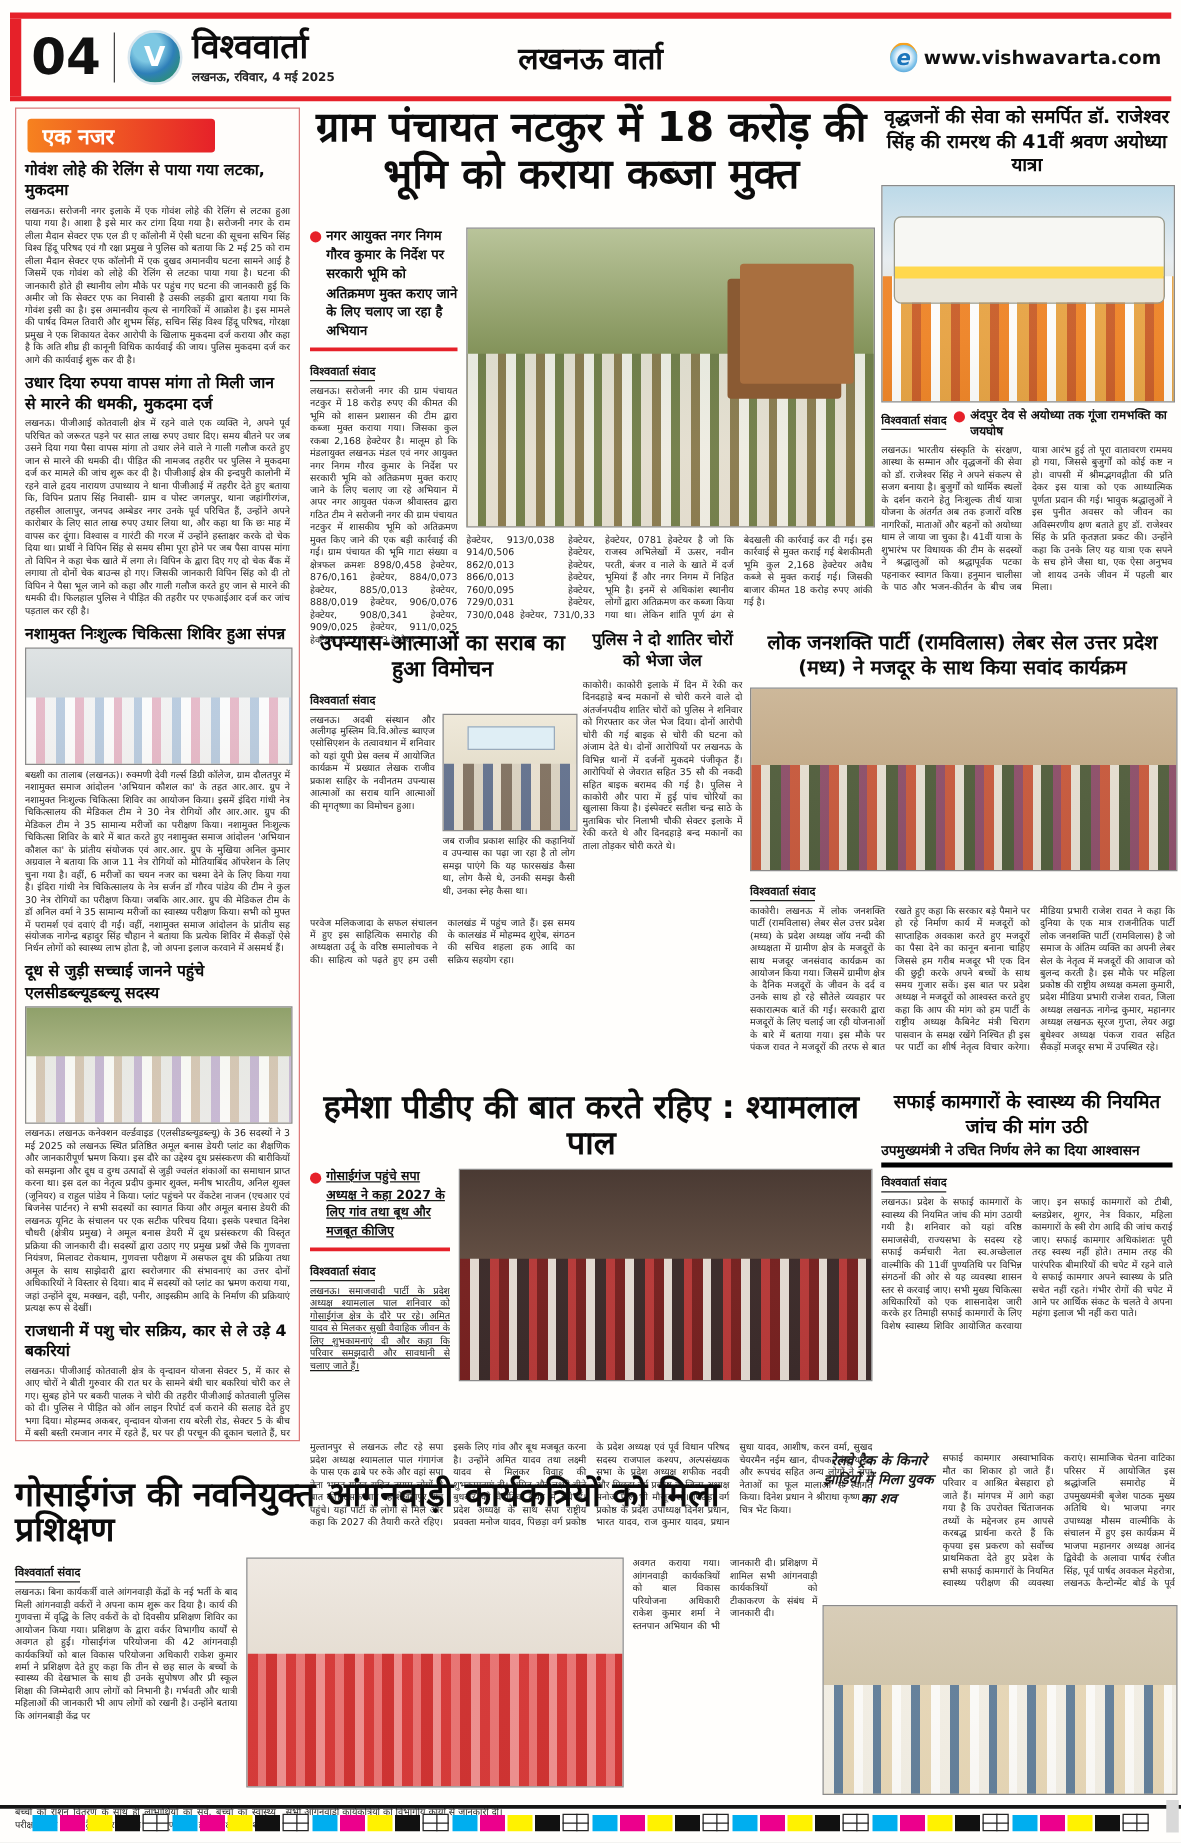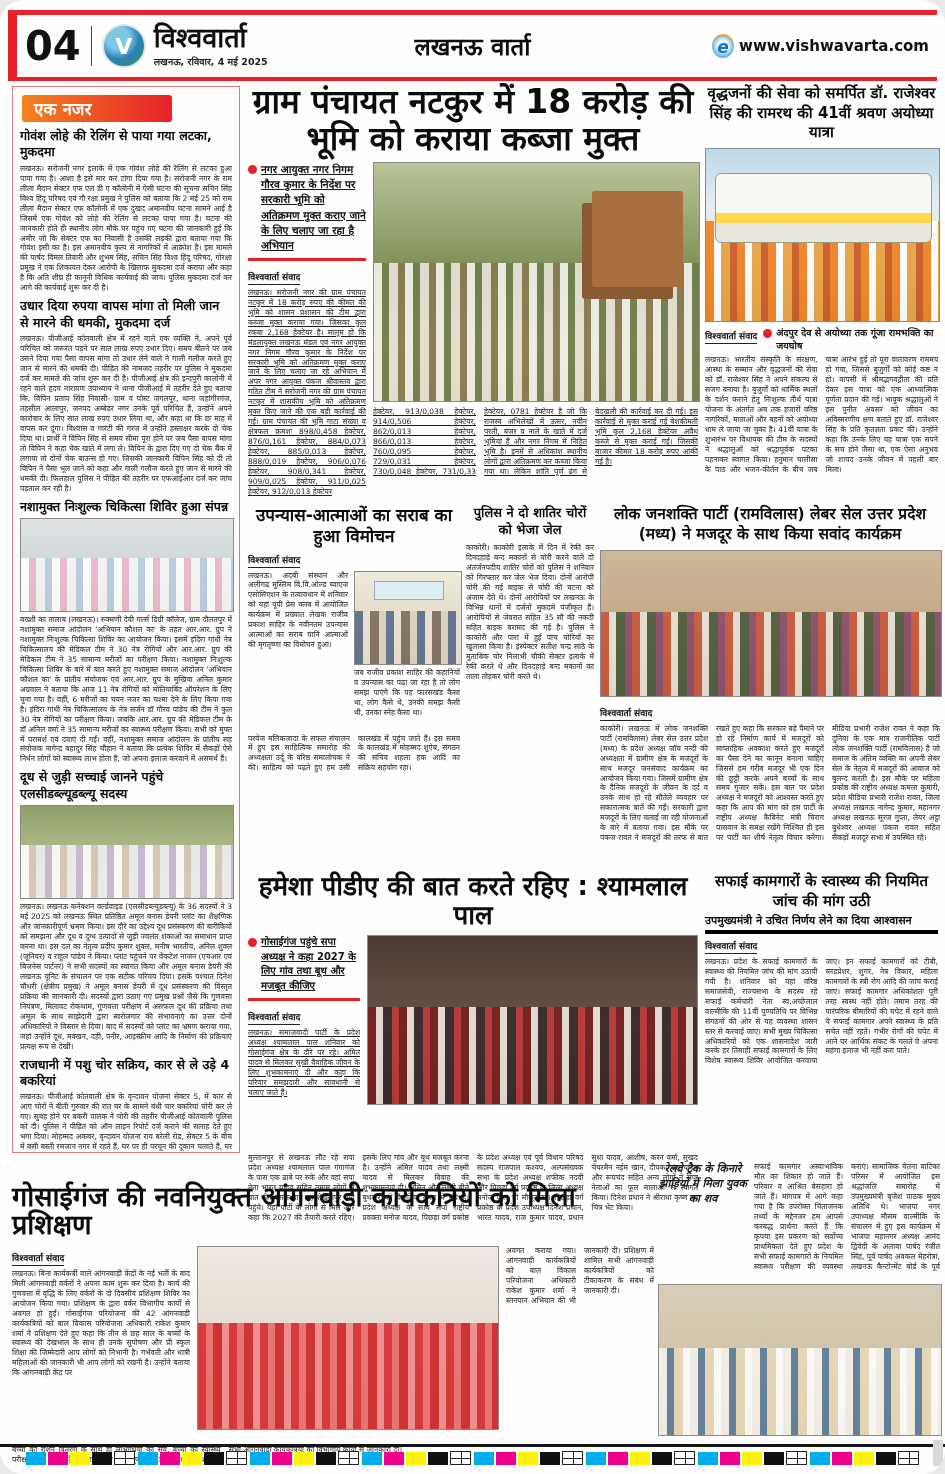--- a/index.html
+++ b/index.html
@@ -1,17 +1,17 @@
 <!DOCTYPE html>
 <html lang="hi"><head>
 <meta charset="utf-8">
 <style>
   html,body{margin:0;padding:0;background:#e9e9e9;}
   .page{position:relative;width:945px;height:1474px;background:#fffefc;margin:0 auto;
-        font-family:"DejaVu Sans","Liberation Sans",sans-serif;color:#1a1a1a;overflow:hidden;border-radius:23px;}
+        font-family:"DejaVu Sans","Liberation Sans",sans-serif;color:#1a1a1a;overflow:hidden;}
   
   .masthead{position:absolute;left:8px;top:10px;width:929px;height:62px;
             border-top:5px solid #e62129;border-bottom:4px solid #e62129;
             display:flex;align-items:center;}
   .mast-redbar{width:9px;height:100%;background:#e62129;flex:0 0 auto;}
   .pagenum{font-size:40px;font-weight:800;color:#111;padding:0 10px 0 8px;border-right:1.5px solid #444;line-height:1;}
   .logo{width:40px;height:40px;border-radius:50%;margin:0 8px 0 10px;flex:0 0 auto;
         background:radial-gradient(circle at 35% 30%,#7ec8e3 0 30%,#2e7fb8 55%,#2c9a4b 100%);
         display:flex;align-items:center;justify-content:center;color:#fff;font-weight:800;font-size:22px;border:2px solid #d8e6ee;}
   .mast-title{font-size:27px;font-weight:800;color:#0d0d0d;line-height:1;}
@@ -111,21 +111,21 @@
     <div class="hl ek-hl">दूध से जुड़ी सच्चाई जानने पहुंचे एलसीडब्ल्यूडब्ल्यू सदस्य</div>
     <div class="ph ph-dairy" style="width:100%;height:92px;margin:2px 0 3px 0;"></div>
     <div class="bodytxt ek-body">लखनऊ। लखनऊ कनेक्शन वर्ल्डवाइड (एलसीडब्ल्यूडब्ल्यू) के 36 सदस्यों ने 3 मई 2025 को लखनऊ स्थित प्रतिष्ठित अमूल बनास डेयरी प्लांट का शैक्षणिक और जानकारीपूर्ण भ्रमण किया। इस दौरे का उद्देश्य दूध प्रसंस्करण की बारीकियों को समझना और दूध व दुग्ध उत्पादों से जुड़ी ज्वलंत शंकाओं का समाधान प्राप्त करना था। इस दल का नेतृत्व प्रदीप कुमार शुक्ल, मनीष भारतीय, अनिल शुक्ल (जूनियर) व राहुल पांडेय ने किया। प्लांट पहुंचने पर वेंकटेश नाजन (एचआर एवं बिजनेस पार्टनर) ने सभी सदस्यों का स्वागत किया और अमूल बनास डेयरी की लखनऊ यूनिट के संचालन पर एक सटीक परिचय दिया। इसके पश्चात दिनेश चौधरी (क्षेत्रीय प्रमुख) ने अमूल बनास डेयरी में दूध प्रसंस्करण की विस्तृत प्रक्रिया की जानकारी दी। सदस्यों द्वारा उठाए गए प्रमुख प्रश्नों जैसे कि गुणवत्ता नियंत्रण, मिलावट रोकथाम, गुणवत्ता परीक्षण में असफल दूध की प्रक्रिया तथा अमूल के साथ साझेदारी द्वारा स्वरोजगार की संभावनाएं का उत्तर दोनों अधिकारियों ने विस्तार से दिया। बाद में सदस्यों को प्लांट का भ्रमण कराया गया, जहां उन्होंने दूध, मक्खन, दही, पनीर, आइस्क्रीम आदि के निर्माण की प्रक्रियाएं प्रत्यक्ष रूप से देखीं।</div>
 
     <div class="hl ek-hl">राजधानी में पशु चोर सक्रिय, कार से ले उड़े 4 बकरियां</div>
     <div class="bodytxt ek-body">लखनऊ। पीजीआई कोतवाली क्षेत्र के वृन्दावन योजना सेक्टर 5, में कार से आए चोरों ने बीती गुरुवार की रात घर के सामने बंधी चार बकरियां चोरी कर ले गए। सुबह होने पर बकरी पालक ने चोरी की तहरीर पीजीआई कोतवाली पुलिस को दी। पुलिस ने पीड़ित को ऑन लाइन रिपोर्ट दर्ज कराने की सलाह देते हुए भगा दिया। मोहम्मद अकबर, वृन्दावन योजना राय बरेली रोड, सेक्टर 5 के बीच में बसी बस्ती रमजान नगर में रहते हैं, घर पर ही परचून की दूकान चलाते हैं, घर पर ही चार बकरियां पाल रखे थे। अकबर ने बताया कि रोजाना की तरह गुरुवार की रात खाना कर सो गए थे। घर के बाहर ही चारों बकरियां बंधी थीं। रात में आए चोर चारों बकरियां चोरी कर वाहन में लेकर भाग निकले। वाहन की आवाज सुनकर नींद खुली तो देखा कि बाहर बंधी बकरियां गायब थीं।</div>
   </div>
 
   <div class="abs" style="left:248px;top:84px;width:450px;">
     <div class="hl main-hl">ग्राम पंचायत नटकुर में 18 करोड़ की भूमि को कराया कब्जा मुक्त</div>
-    <div style="display:flex;gap:7px;margin-top:4px;text-decoration:underline;">
+    <div style="display:flex;gap:7px;margin-top:24px;">
       <div style="width:118px;flex:0 0 auto;">
         <div class="bullet">
           <span class="dot"></span>
           <span>नगर आयुक्त नगर निगम गौरव कुमार के निर्देश पर सरकारी भूमि को अतिक्रमण मुक्त कराए जाने के लिए चलाए जा रहा है अभियान</span>
         </div>
         <div class="red-rule"></div>
         <div class="byline">विश्ववार्ता संवाद</div>
         <div class="bodytxt" style="height:238px;overflow:hidden;">लखनऊ। सरोजनी नगर की ग्राम पंचायत नटकुर में 18 करोड़ रुपए की कीमत की भूमि को शासन प्रशासन की टीम द्वारा कब्जा मुक्त कराया गया। जिसका कुल रकबा 2,168 हेक्टेयर है। मालूम हो कि मंडलायुक्त लखनऊ मंडल एवं नगर आयुक्त नगर निगम गौरव कुमार के निर्देश पर सरकारी भूमि को अतिक्रमण मुक्त कराए जाने के लिए चलाए जा रहे अभियान में अपर नगर आयुक्त पंकज श्रीवास्तव द्वारा गठित टीम ने सरोजनी नगर की ग्राम पंचायत नटकुर में शासकीय भूमि को अतिक्रमण मुक्त किए जाने की एक बड़ी कार्रवाई की गई। ग्राम पंचायत की भूमि गाटा संख्या व क्षेत्रफल क्रमशः 898/0,458 हेक्टेयर, 876/0,161 हेक्टेयर, 884/0,073 हेक्टेयर, 885/0,013 हेक्टेयर, 888/0,019 हेक्टेयर, 906/0,076 हेक्टेयर, 908/0,341 हेक्टेयर, 909/0,025 हेक्टेयर, 911/0,025 हेक्टेयर, 912/0,013 हेक्टेयर</div>
       </div>
       <div style="flex:1;">

